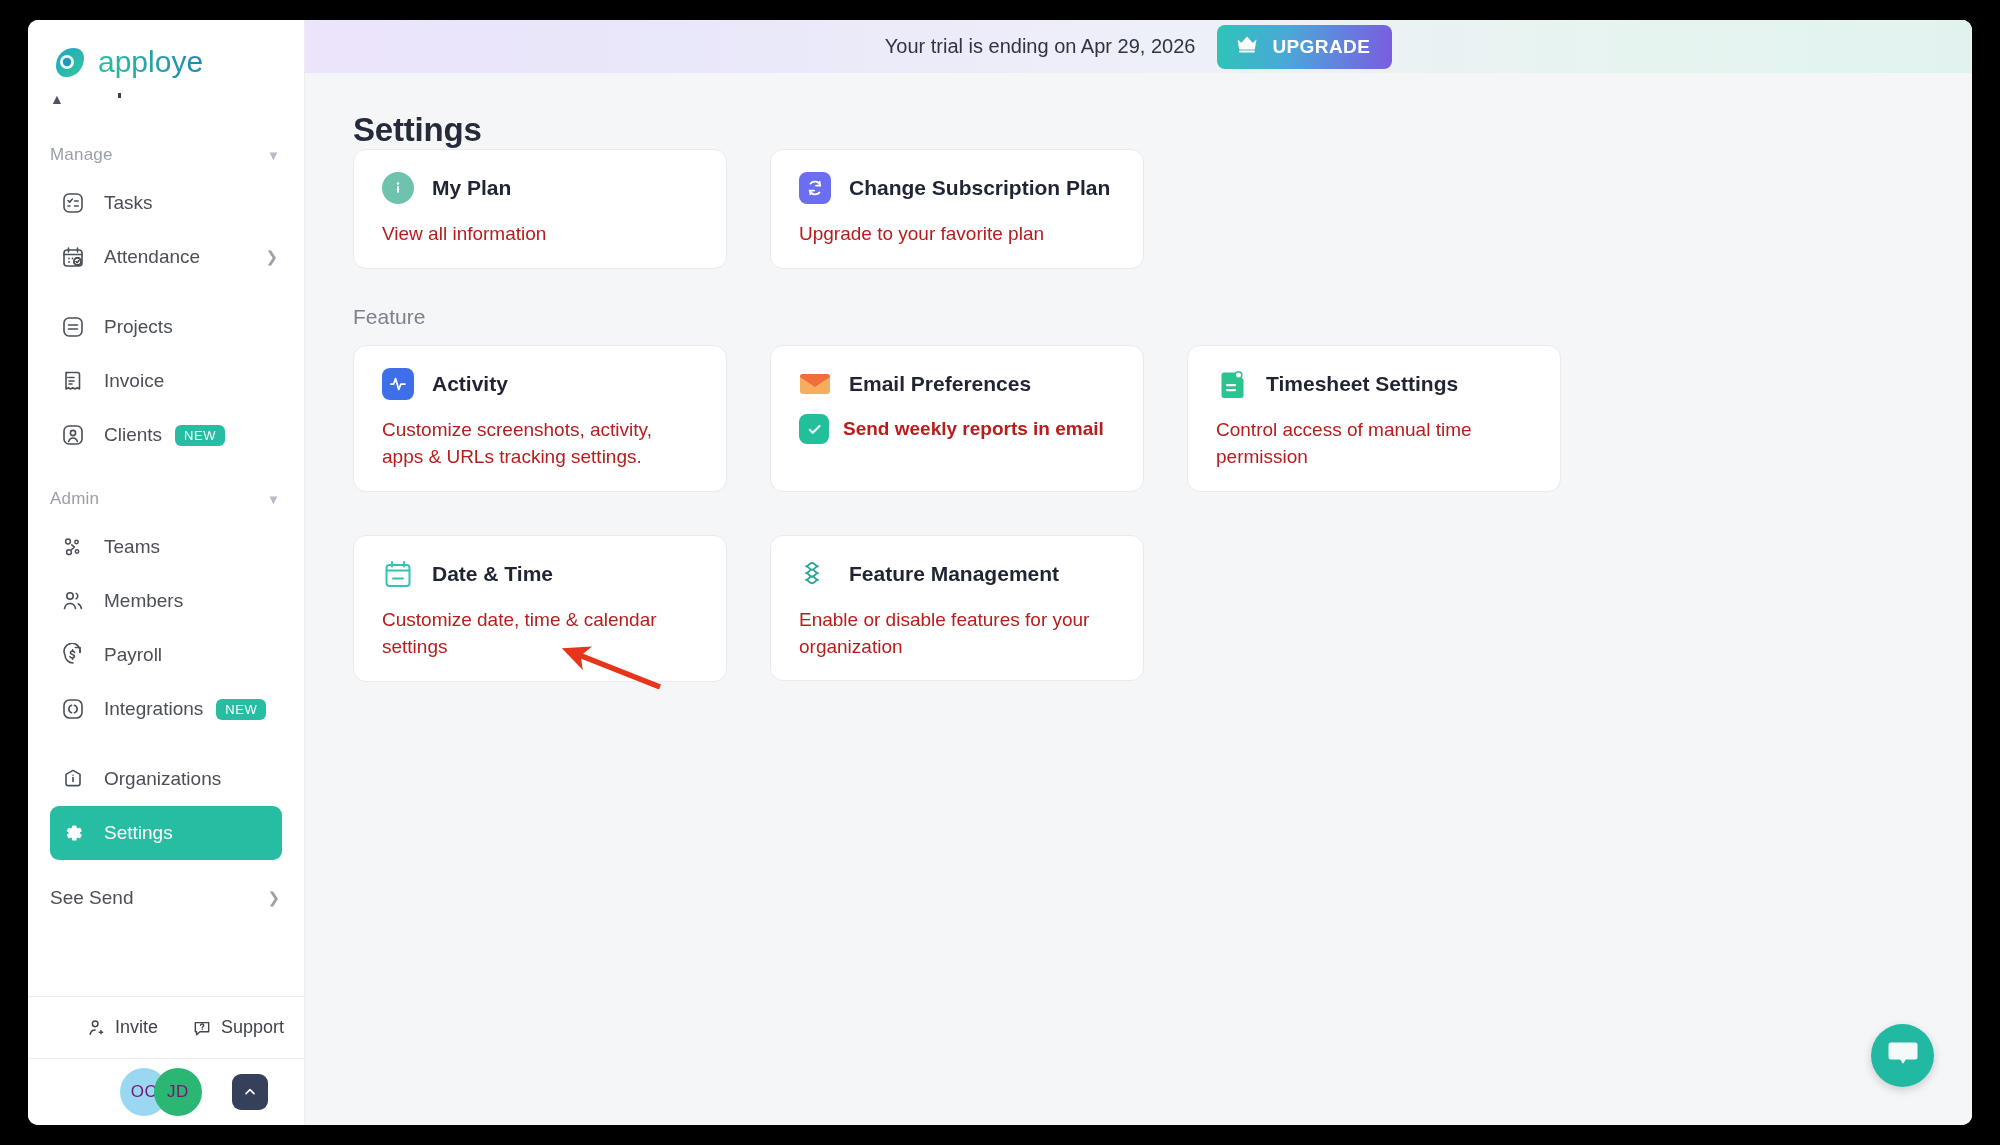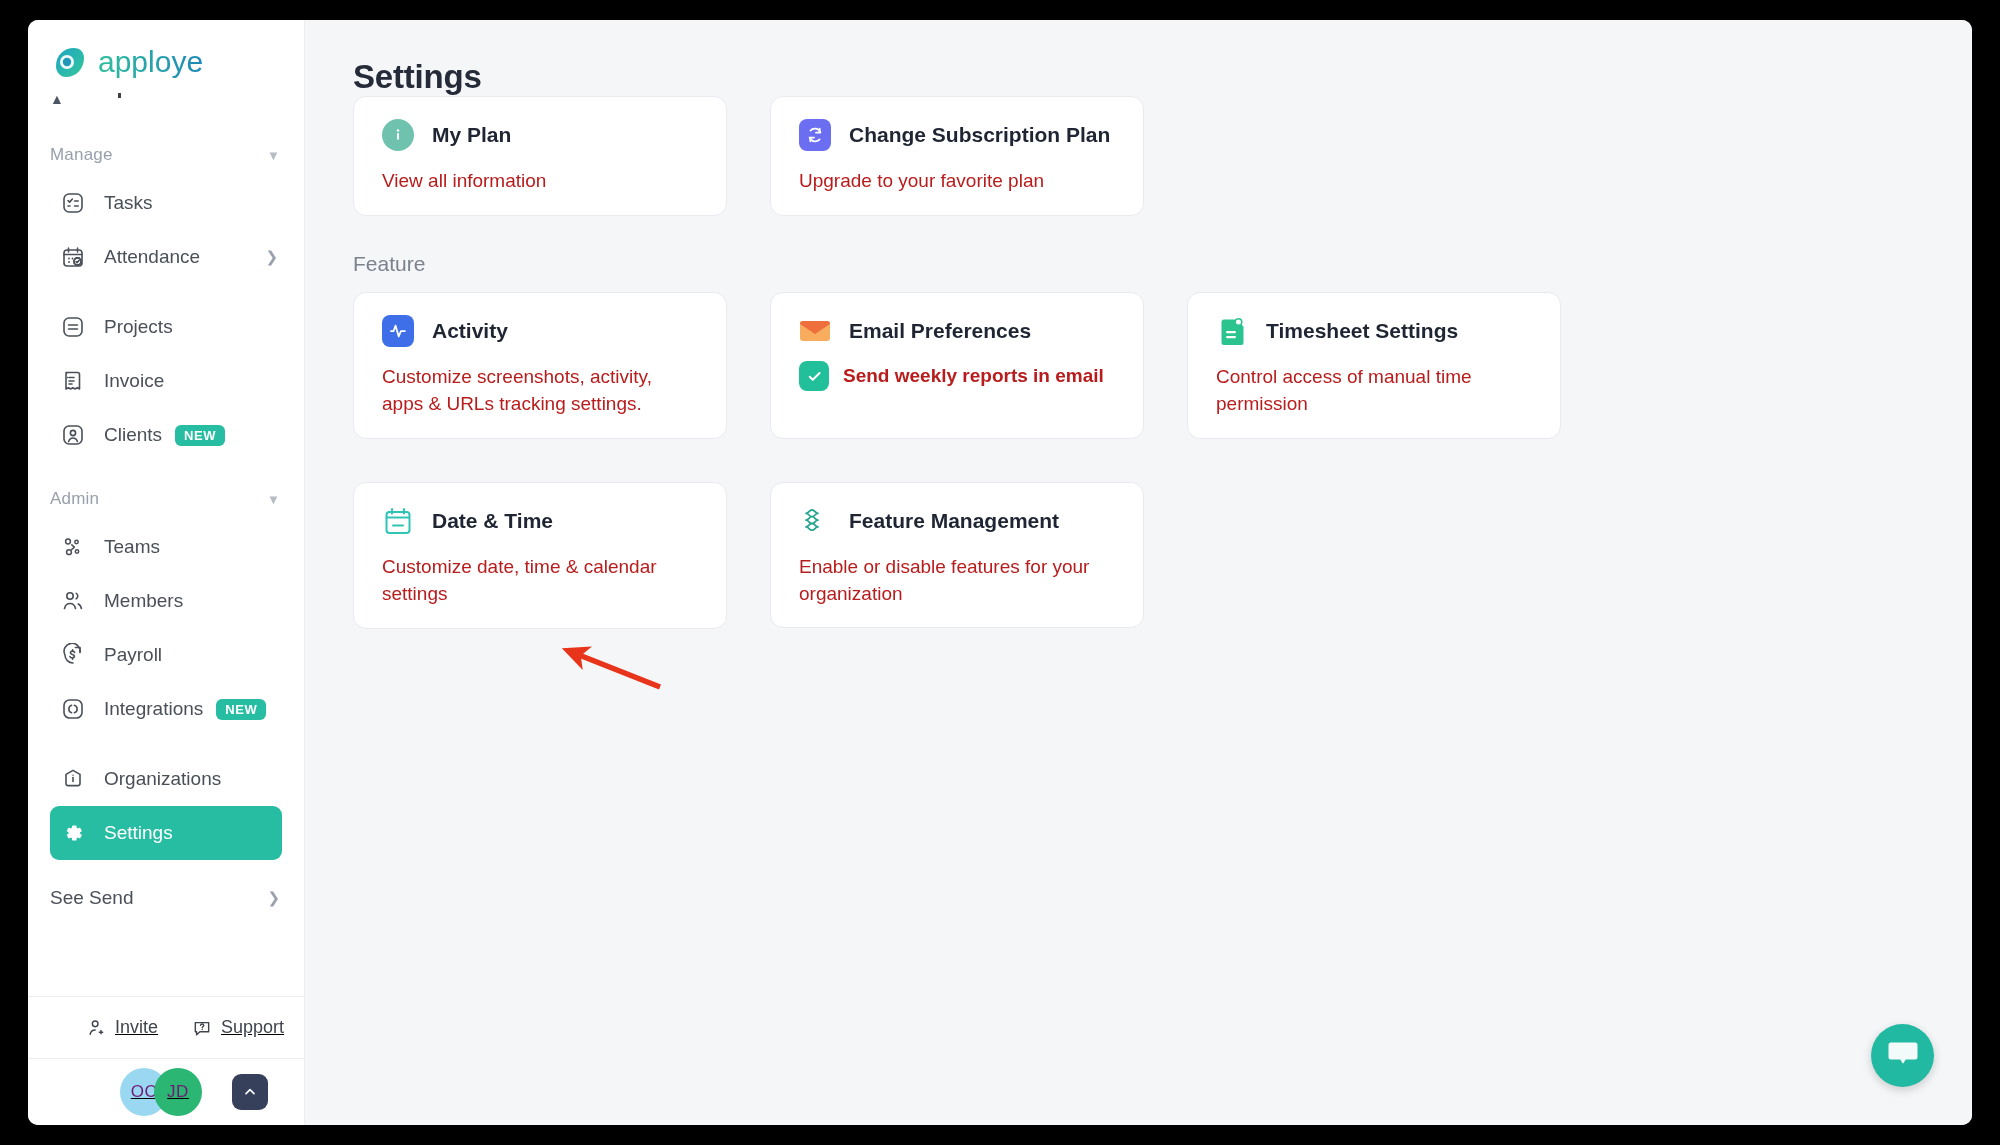--- a/index.html
+++ b/index.html
@@ -113,21 +113,21 @@
   .nav-item.active {
     background: #27bda3;
     color: #ffffff;
   }
   .nav-item.active .ico { color: #ffffff; }
 
   .badge-new {
     background: #27bda3;
     color: #ffffff;
     font-size: 13px;
-    font-weight: bold;
+    font-weight: normal;
     letter-spacing: .6px;
     border-radius: 6px;
     padding: 4px 9px 4px 9px;
     margin-left: 13px;
     line-height: 1;
   }
 
   .nav-gap { height: 16px; }
 
   .see-more {
@@ -138,21 +138,20 @@
     margin: 10px 24px 0 22px;
     color: #4a4f58;
     font-size: 19px;
     cursor: pointer;
   }
   .see-more .caret { color: #9aa0ab; font-size: 15px; }
 
   .side-bottom {
     border-top: 1px solid #ececf1;
     flex: 0 0 auto;
-    text-decoration: underline;
   }
   .invite-row {
     height: 62px;
     display: flex;
     align-items: center;
     gap: 34px;
     padding-left: 58px;
     border-bottom: 1px solid #ececf1;
   }
   .invite-row .cell {
@@ -547,20 +546,32 @@
           <svg width="16" height="16" viewBox="0 0 24 24" fill="none" stroke="#ffffff" stroke-width="2.4">
             <path d="M6 14.5L12 8.5l6 6" stroke-linecap="round" stroke-linejoin="round"></path>
           </svg>
         </div>
       </div>
     </div>
   </aside>
 
   <main id="main">
 
+    <div id="trial-banner">
+      <span class="msg">Your trial is ending on Apr 29, 2026</span>
+      <button id="upgrade-btn">
+        <span>
+          <svg width="24" height="20" viewBox="0 0 24 20" fill="#ffffff">
+            <path d="M2.5 5.5l3.9 3.2L12 2.5l5.6 6.2 3.9-3.2-1.7 10H4.2z"></path>
+            <rect x="4.2" y="16.4" width="15.6" height="2.1" rx=".7"></rect>
+          </svg>
+        </span>
+        <span>UPGRADE</span>
+      </button>
+    </div>
 
     <div class="content">
       <h1 id="page-title">Settings</h1>
 
       <div class="card-grid">
 
         <div class="card billing">
           <div class="card-head">
             <span class="icon-box myplan">
               <svg width="20" height="20" viewBox="0 0 24 24" fill="#ffffff">

